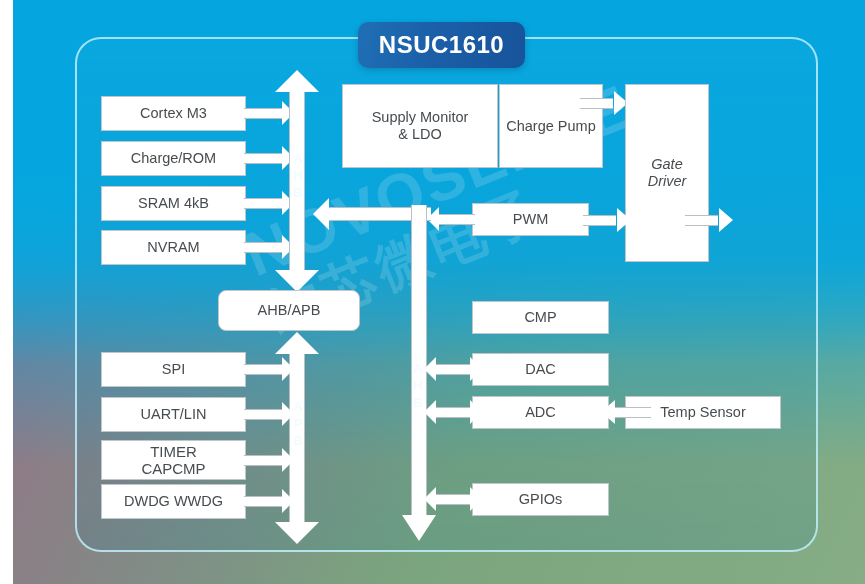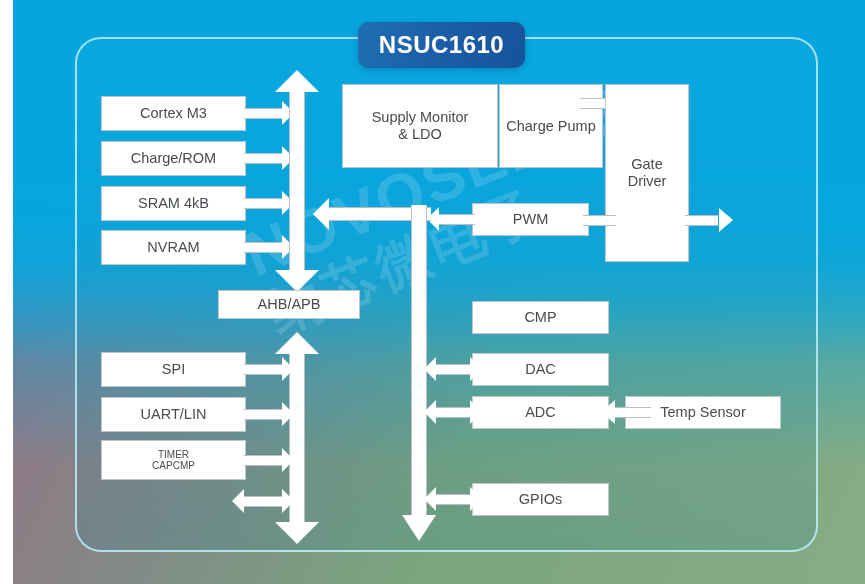--- a/index.html
+++ b/index.html
@@ -45,21 +45,21 @@
     display:flex;align-items:center;justify-content:center;
     color:#fff;font-size:24px;font-weight:700;letter-spacing:.5px;
   }
 
   .blk{
     position:absolute;background:#fff;border:1px solid #bfc5c9;
     display:flex;align-items:center;justify-content:center;text-align:center;
     color:#474c50;font-size:14.5px;line-height:1.15;
     box-sizing:border-box;
   }
-  .blk.small{font-size:10px;}
+  .blk.small{font-size:15px;}
 
   
   .harrow{position:absolute;}
   .harrow .bar{position:absolute;background:#fff;border-top:1px solid #b9bfc4;border-bottom:1px solid #b9bfc4;box-sizing:border-box;}
   .harrow .hd{position:absolute;width:0;height:0;}
 
   .varrow{position:absolute;}
   .varrow .bar{position:absolute;background:#fff;border-left:1px solid #b9bfc4;border-right:1px solid #b9bfc4;box-sizing:border-box;}
   .varrow .hd{position:absolute;width:0;height:0;}
 
@@ -123,21 +123,21 @@
     <div class="bar" style="left:14px;top:21px;width:16px;height:180px;"></div>
     <div class="hd" style="left:0;top:0;border-left:22px solid transparent;border-right:22px solid transparent;border-bottom:22px solid #fff;"></div>
     <div class="hd" style="left:0;bottom:0;border-left:22px solid transparent;border-right:22px solid transparent;border-top:22px solid #fff;"></div>
   </div>
   <div class="buslabel" style="left:275px;top:150px;width:20px;">
     <div>A</div>
     <div>H</div>
     <div>B</div>
   </div>
 
-  <div class="blk" style="left:205px;top:290px;width:142px;height:29px;">
+  <div class="blk" style="left:205px;top:290px;width:142px;height:41px;border-radius:8px;">
     <span>AHB/APB</span>
   </div>
 
   <div class="varrow" style="left:262px;top:332px;width:44px;height:212px;">
     <div class="bar" style="left:14px;top:21px;width:16px;height:170px;"></div>
     <div class="hd" style="left:0;top:0;border-left:22px solid transparent;border-right:22px solid transparent;border-bottom:22px solid #fff;"></div>
     <div class="hd" style="left:0;bottom:0;border-left:22px solid transparent;border-right:22px solid transparent;border-top:22px solid #fff;"></div>
   </div>
   <div class="buslabel" style="left:275px;top:398px;width:20px;">
     <div>A</div>
@@ -148,20 +148,23 @@
   <div class="blk" style="left:88px;top:352px;width:145px;height:35px;">
     <span>SPI</span>
   </div>
   <div class="blk" style="left:88px;top:397px;width:145px;height:35px;text-align:right;">
     <span>UART/LIN</span>
   </div>
   <div class="blk small" style="left:88px;top:440px;width:145px;height:40px;flex-direction:column;">
     <span>TIMER</span>
     <span>CAPCMP</span>
   </div>
+  <div class="blk" style="left:88px;top:484px;width:145px;height:35px;">
+    <span>DWDG WWDG</span>
+  </div>
 
   <div class="harrow" style="left:219px;top:357px;width:62px;height:25px;">
     <div class="bar" style="left:11px;top:7px;width:40px;height:11px;"></div>
     <div class="hd" style="left:0;top:0;border-top:12.5px solid transparent;border-bottom:12.5px solid transparent;border-right:12px solid #fff;"></div>
     <div class="hd" style="right:0;top:0;border-top:12.5px solid transparent;border-bottom:12.5px solid transparent;border-left:12px solid #fff;"></div>
   </div>
   <div class="harrow" style="left:219px;top:402px;width:62px;height:25px;">
     <div class="bar" style="left:11px;top:7px;width:40px;height:11px;"></div>
     <div class="hd" style="left:0;top:0;border-top:12.5px solid transparent;border-bottom:12.5px solid transparent;border-right:12px solid #fff;"></div>
     <div class="hd" style="right:0;top:0;border-top:12.5px solid transparent;border-bottom:12.5px solid transparent;border-left:12px solid #fff;"></div>
@@ -183,21 +186,21 @@
   </div>
   <div class="blk" style="left:486px;top:84px;width:104px;height:84px;">
     <span>Charge Pump</span>
   </div>
 
   <div class="harrow" style="left:567px;top:91px;width:48px;height:25px;">
     <div class="bar" style="left:0;top:7px;width:33px;height:11px;"></div>
     <div class="hd" style="right:0;top:0;border-top:12.5px solid transparent;border-bottom:12.5px solid transparent;border-left:14px solid #fff;"></div>
   </div>
 
-  <div class="blk" style="left:592px;top:84px;width:84px;height:178px;flex-direction:column;">
+  <div class="blk" style="left:612px;top:84px;width:84px;height:178px;flex-direction:column;font-style:italic;">
     <span>Gate</span>
     <span>Driver</span>
   </div>
 
   <div class="harrow" style="left:672px;top:208px;width:48px;height:25px;">
     <div class="bar" style="left:0;top:7px;width:33px;height:11px;"></div>
     <div class="hd" style="right:0;top:0;border-top:12.5px solid transparent;border-bottom:12.5px solid transparent;border-left:14px solid #fff;"></div>
   </div>
 
   <div class="blk" style="left:459px;top:203px;width:117px;height:33px;">

